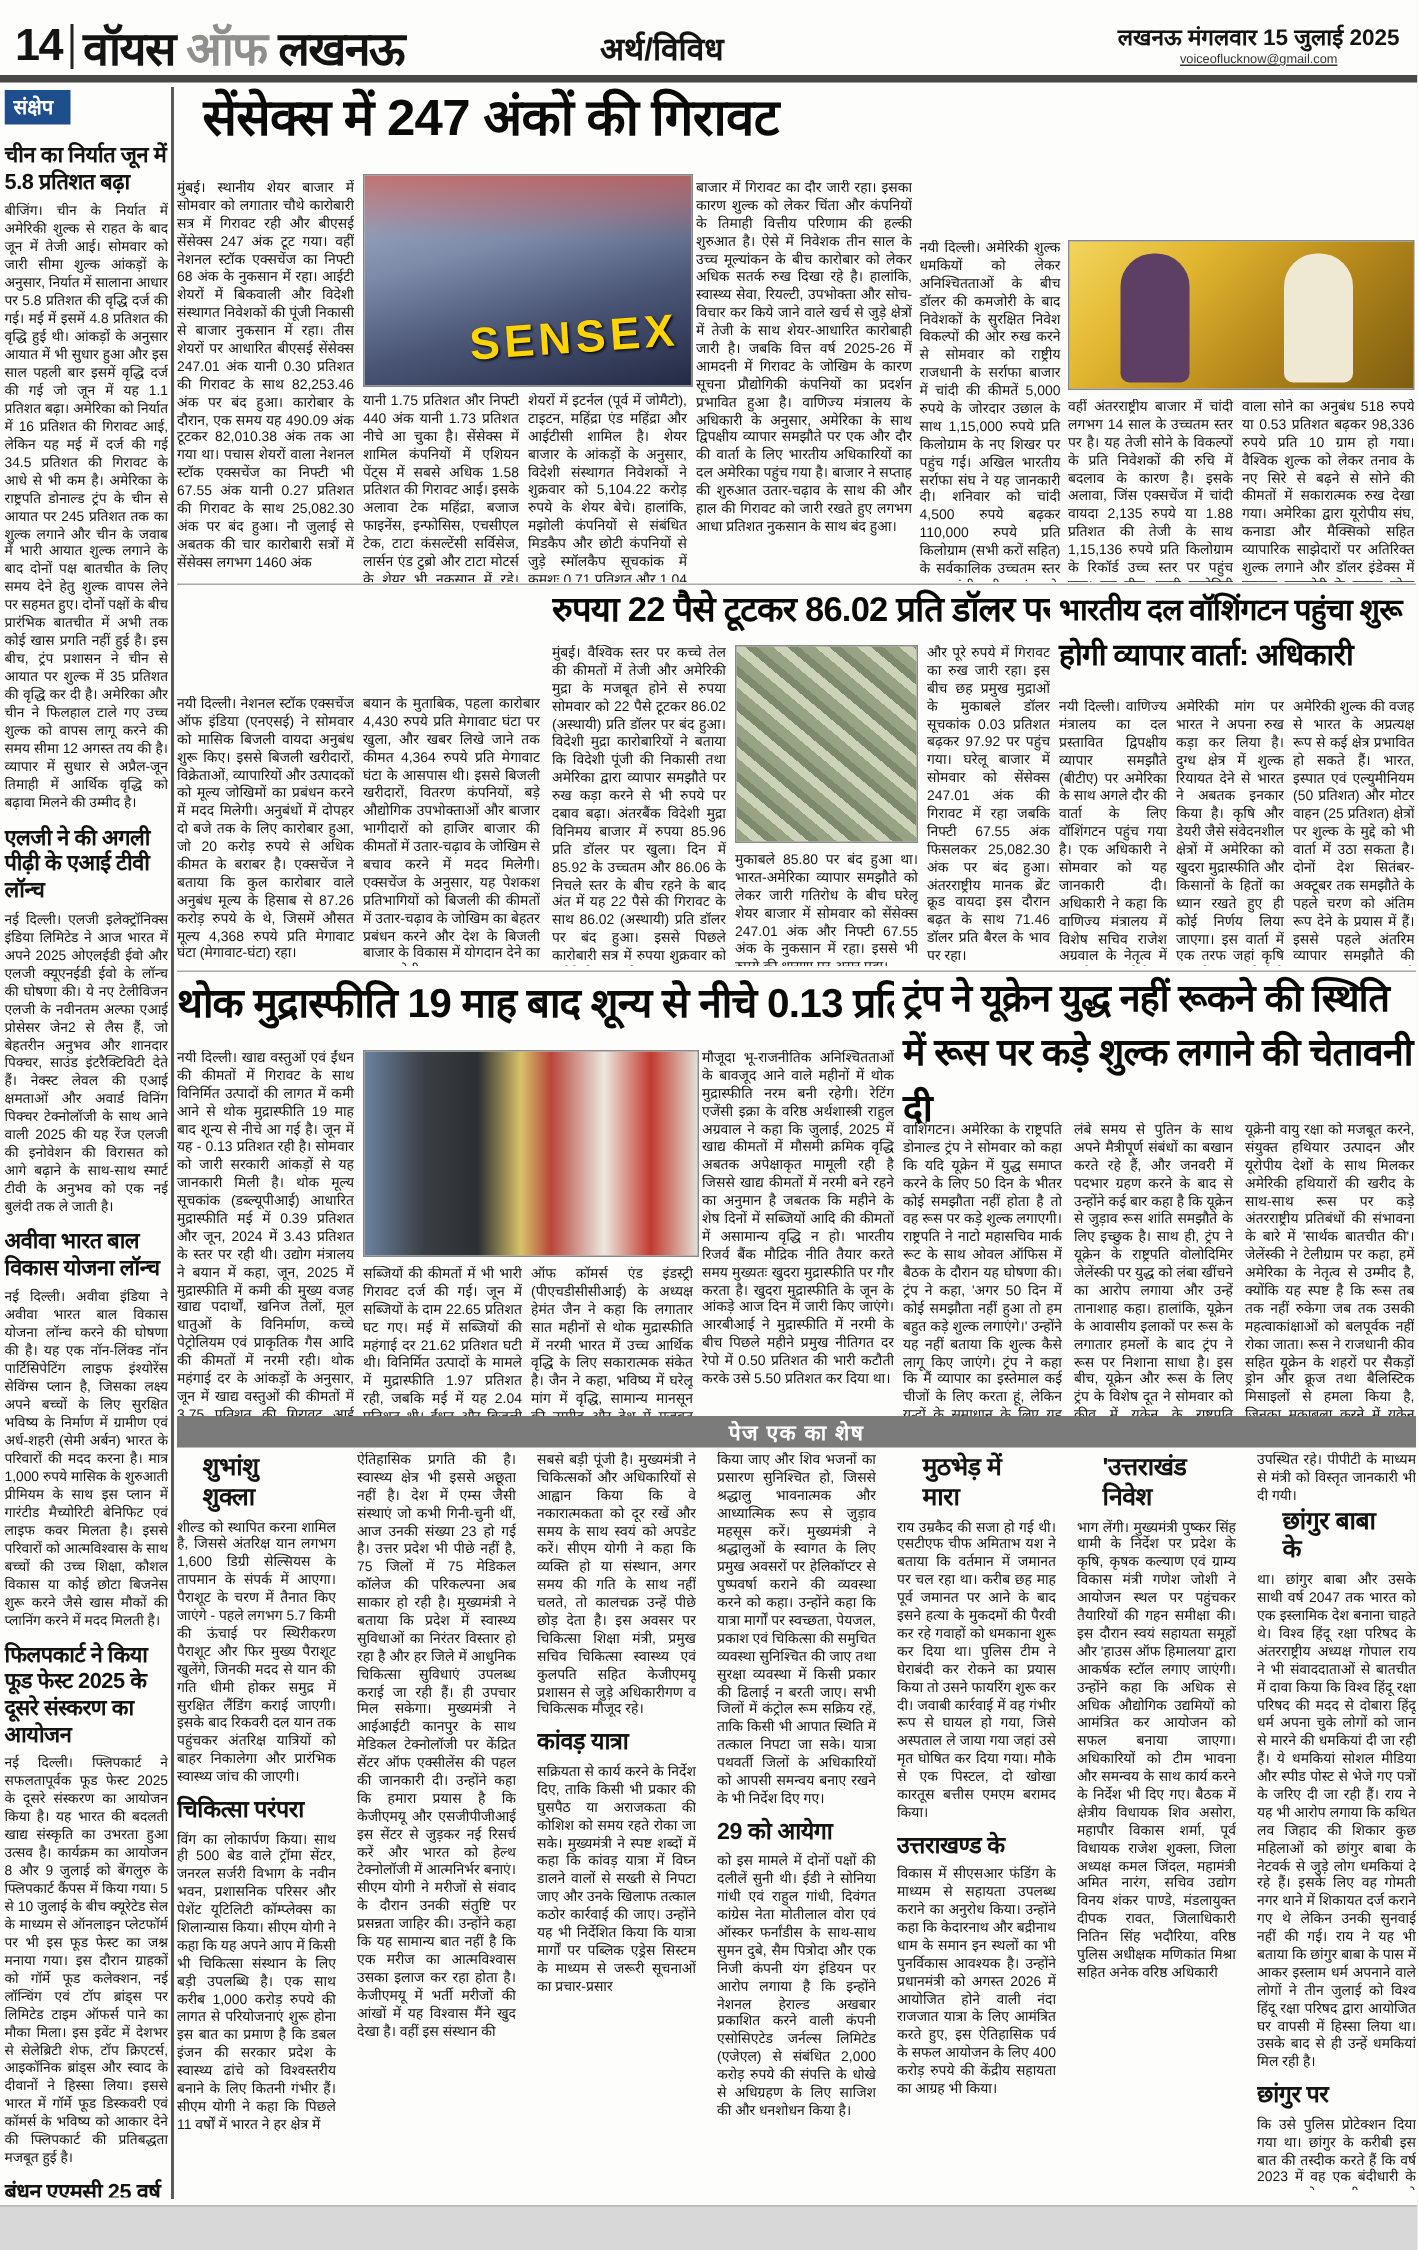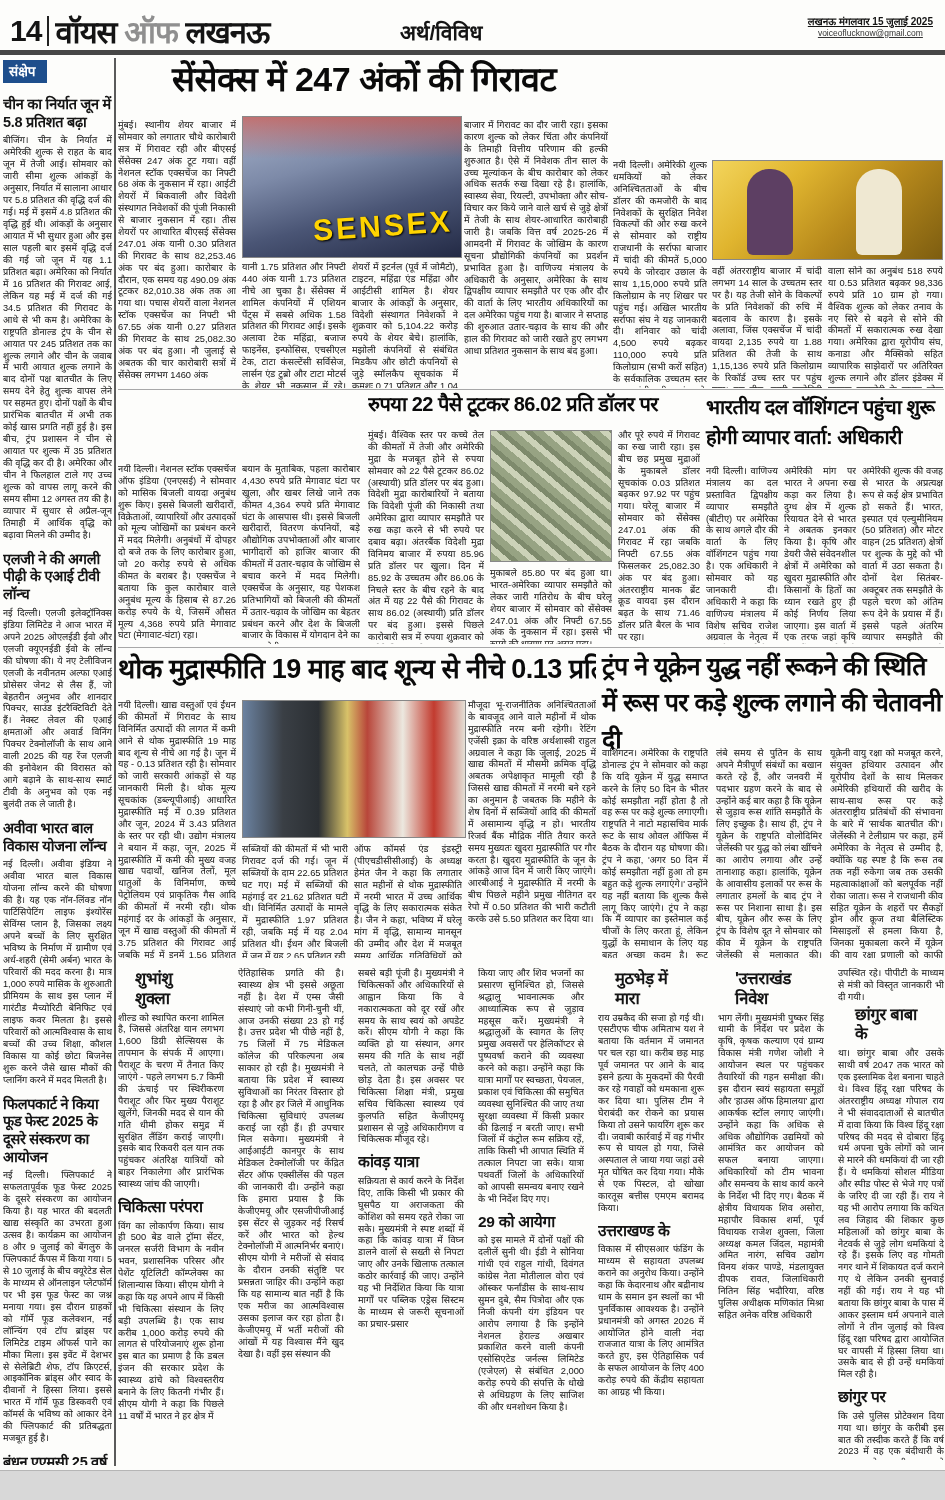--- a/index.html
+++ b/index.html
@@ -5,21 +5,21 @@
   html,body{margin:0;padding:0;background:#e9e9e9;}
   .page{position:relative;width:945px;height:1500px;background:#fdfdfb;overflow:hidden;
         font-family:"Liberation Sans",sans-serif;color:#141414;margin:0 auto;}
   .abs{position:absolute;}
   
   .pgnum{font-size:30px;font-weight:900;letter-spacing:-1px;}
   .pbar{width:2px;background:#222;}
   .pname{font-size:31px;font-weight:900;letter-spacing:-1px;white-space:nowrap;}
   .pname .grey{color:#8f8f8f;}
   .psection{font-size:21px;font-weight:800;}
-  .pdate{font-size:10px;font-weight:700;text-align:right;text-decoration:underline;}
+  .pdate{font-size:15px;font-weight:700;text-align:right;}
   .pmail{font-size:8.5px;color:#333;text-align:center;text-decoration:underline;}
   .mastrule{background:#474747;}
   
   .hl{font-weight:800;color:#0a0a0a;line-height:1.28;letter-spacing:-0.5px;}
   .nowrap{white-space:nowrap;}
   
   .col{position:absolute;font-size:9.3px;line-height:1.28;text-align:justify;overflow:hidden;
        word-break:break-word;}
   .hr{position:absolute;height:1px;background:#a8a8a8;}
   
@@ -84,21 +84,21 @@
     <h3>एलजी ने की अगली पीढ़ी के एआई टीवी लॉन्च</h3>
     <p>नई दिल्ली। एलजी इलेक्ट्रॉनिक्स इंडिया लिमिटेड ने आज भारत में अपने 2025 ओएलईडी ईवो और एलजी क्यूएनईडी ईवो के लॉन्च की घोषणा की। ये नए टेलीविजन एलजी के नवीनतम अल्फा एआई प्रोसेसर जेन2 से लैस हैं, जो बेहतरीन अनुभव और शानदार पिक्चर, साउंड इंटरैक्टिविटी देते हैं। नेक्स्ट लेवल की एआई क्षमताओं और अवार्ड विनिंग पिक्चर टेक्नोलॉजी के साथ आने वाली 2025 की यह रेंज एलजी की इनोवेशन की विरासत को आगे बढ़ाने के साथ-साथ स्मार्ट टीवी के अनुभव को एक नई बुलंदी तक ले जाती है।</p>
     <h3>अवीवा भारत बाल विकास योजना लॉन्च</h3>
     <p>नई दिल्ली। अवीवा इंडिया ने अवीवा भारत बाल विकास योजना लॉन्च करने की घोषणा की है। यह एक नॉन-लिंक्ड नॉन पार्टिसिपेटिंग लाइफ इंश्योरेंस सेविंग्स प्लान है, जिसका लक्ष्य अपने बच्चों के लिए सुरक्षित भविष्य के निर्माण में ग्रामीण एवं अर्ध-शहरी (सेमी अर्बन) भारत के परिवारों की मदद करना है। मात्र 1,000 रुपये मासिक के शुरुआती प्रीमियम के साथ इस प्लान में गारंटीड मैच्योरिटी बेनिफिट एवं लाइफ कवर मिलता है। इससे परिवारों को आत्मविश्वास के साथ बच्चों की उच्च शिक्षा, कौशल विकास या कोई छोटा बिजनेस शुरू करने जैसे खास मौकों की प्लानिंग करने में मदद मिलती है।</p>
     <h3>फिलपकार्ट ने किया फूड फेस्ट 2025 के दूसरे संस्करण का आयोजन</h3>
     <p>नई दिल्ली। फ्लिपकार्ट ने सफलतापूर्वक फूड फेस्ट 2025 के दूसरे संस्करण का आयोजन किया है। यह भारत की बदलती खाद्य संस्कृति का उभरता हुआ उत्सव है। कार्यक्रम का आयोजन 8 और 9 जुलाई को बेंगलुरु के फ्लिपकार्ट कैंपस में किया गया। 5 से 10 जुलाई के बीच क्यूरेटेड सेल के माध्यम से ऑनलाइन प्लेटफॉर्म पर भी इस फूड फेस्ट का जश्न मनाया गया। इस दौरान ग्राहकों को गॉर्मे फूड कलेक्शन, नई लॉन्चिंग एवं टॉप ब्रांड्स पर लिमिटेड टाइम ऑफर्स पाने का मौका मिला। इस इवेंट में देशभर से सेलेब्रिटी शेफ, टॉप क्रिएटर्स, आइकॉनिक ब्रांड्स और स्वाद के दीवानों ने हिस्सा लिया। इससे भारत में गॉर्मे फूड डिस्कवरी एवं कॉमर्स के भविष्य को आकार देने की फ्लिपकार्ट की प्रतिबद्धता मजबूत हुई है।</p>
     <h3>बंधन एएमसी 25 वर्ष पूरे होने का जश्न मना रहा</h3>
     
   </div>
 
-  <div class="abs hl nowrap" style="left:118px;top:58px;width:492px;font-size:34px;overflow:hidden;text-align:center;">सेंसेक्स में 247 अंकों की गिरावट</div>
+  <div class="abs hl nowrap" style="left:135px;top:58px;width:492px;font-size:34px;overflow:hidden;">सेंसेक्स में 247 अंकों की गिरावट</div>
   <div class="photo ph-sensex" style="left:242px;top:116px;width:220px;height:142px;">
     <div class="glow"></div>
     <div class="word">SENSEX</div>
   </div>
   <div class="col" style="left:118px;top:120px;width:118px;height:268px;">मुंबई। स्थानीय शेयर बाजार में सोमवार को लगातार चौथे कारोबारी सत्र में गिरावट रही और बीएसई सेंसेक्स 247 अंक टूट गया। वहीं नेशनल स्टॉक एक्सचेंज का निफ्टी 68 अंक के नुकसान में रहा। आईटी शेयरों में बिकवाली और विदेशी संस्थागत निवेशकों की पूंजी निकासी से बाजार नुकसान में रहा। तीस शेयरों पर आधारित बीएसई सेंसेक्स 247.01 अंक यानी 0.30 प्रतिशत की गिरावट के साथ 82,253.46 अंक पर बंद हुआ। कारोबार के दौरान, एक समय यह 490.09 अंक टूटकर 82,010.38 अंक तक आ गया था। पचास शेयरों वाला नेशनल स्टॉक एक्सचेंज का निफ्टी भी 67.55 अंक यानी 0.27 प्रतिशत की गिरावट के साथ 25,082.30 अंक पर बंद हुआ। नौ जुलाई से अबतक की चार कारोबारी सत्रों में सेंसेक्स लगभग 1460 अंक</div>
   <div class="col" style="left:242px;top:262px;width:104px;height:126px;">यानी 1.75 प्रतिशत और निफ्टी 440 अंक यानी 1.73 प्रतिशत नीचे आ चुका है। सेंसेक्स में शामिल कंपनियों में एशियन पेंट्स में सबसे अधिक 1.58 प्रतिशत की गिरावट आई। इसके अलावा टेक महिंद्रा, बजाज फाइनेंस, इन्फोसिस, एचसीएल टेक, टाटा कंसल्टेंसी सर्विसेज, लार्सन एंड टुब्रो और टाटा मोटर्स के शेयर भी नुकसान में रहे। दूसरी तरफ लाभ में रहने वाले</div>
   <div class="col" style="left:352px;top:262px;width:106px;height:126px;">शेयरों में इटर्नल (पूर्व में जोमैटो), टाइटन, महिंद्रा एंड महिंद्रा और आईटीसी शामिल है। शेयर बाजार के आंकड़ों के अनुसार, विदेशी संस्थागत निवेशकों ने शुक्रवार को 5,104.22 करोड़ रुपये के शेयर बेचे। हालांकि, मझोली कंपनियों से संबंधित मिडकैप और छोटी कंपनियों से जुड़े स्मॉलकैप सूचकांक में क्रमशः 0.71 प्रतिशत और 1.04 प्रतिशत तक की तेजी रही। घरेलू</div>
   <div class="col" style="left:464px;top:120px;width:144px;height:268px;">बाजार में गिरावट का दौर जारी रहा। इसका कारण शुल्क को लेकर चिंता और कंपनियों के तिमाही वित्तीय परिणाम की हल्की शुरुआत है। ऐसे में निवेशक तीन साल के उच्च मूल्यांकन के बीच कारोबार को लेकर अधिक सतर्क रुख दिखा रहे है। हालांकि, स्वास्थ्य सेवा, रियल्टी, उपभोक्ता और सोच-विचार कर किये जाने वाले खर्च से जुड़े क्षेत्रों में तेजी के साथ शेयर-आधारित कारोबाही जारी है। जबकि वित्त वर्ष 2025-26 में आमदनी में गिरावट के जोखिम के कारण सूचना प्रौद्योगिकी कंपनियों का प्रदर्शन प्रभावित हुआ है। वाणिज्य मंत्रालय के अधिकारी के अनुसार, अमेरिका के साथ द्विपक्षीय व्यापार समझौते पर एक और दौर की वार्ता के लिए भारतीय अधिकारियों का दल अमेरिका पहुंच गया है। बाजार ने सप्ताह की शुरुआत उतार-चढ़ाव के साथ की और हाल की गिरावट को जारी रखते हुए लगभग आधा प्रतिशत नुकसान के साथ बंद हुआ।</div>
 
   <div class="photo ph-silver" style="left:712px;top:160px;width:231px;height:100px;">
@@ -107,21 +107,21 @@
   </div>
   <div class="col" style="left:613px;top:160px;width:94px;height:228px;">नयी दिल्ली। अमेरिकी शुल्क धमकियों को लेकर अनिश्चितताओं के बीच डॉलर की कमजोरी के बाद निवेशकों के सुरक्षित निवेश विकल्पों की ओर रुख करने से सोमवार को राष्ट्रीय राजधानी के सर्राफा बाजार में चांदी की कीमतें 5,000 रुपये के जोरदार उछाल के साथ 1,15,000 रुपये प्रति किलोग्राम के नए शिखर पर पहुंच गई। अखिल भारतीय सर्राफा संघ ने यह जानकारी दी। शनिवार को चांदी 4,500 रुपये बढ़कर 110,000 रुपये प्रति किलोग्राम (सभी करों सहित) के सर्वकालिक उच्चतम स्तर पर पहुंची थी। संघ के अनुसार, 99.9 प्रतिशत और 99.5 प्रतिशत शुद्धता वाला सोना 200-200 रुपये बढ़कर क्रमशः 99,570 रुपये और 99,000 रुपये प्रति 10 ग्राम (सभी करों सहित) पर पहुंच गया। चांदी की कीमतें बढ़कर घरेलू बाजार में नए रिकॉर्ड स्तर पर पहुंच गई हैं।</div>
   <div class="col" style="left:712px;top:266px;width:110px;height:122px;">वहीं अंतरराष्ट्रीय बाजार में चांदी लगभग 14 साल के उच्चतम स्तर पर है। यह तेजी सोने के विकल्पों के प्रति निवेशकों की रुचि में बदलाव के कारण है। इसके अलावा, जिंस एक्सचेंज में चांदी वायदा 2,135 रुपये या 1.88 प्रतिशत की तेजी के साथ 1,15,136 रुपये प्रति किलोग्राम के रिकॉर्ड उच्च स्तर पर पहुंच गया। इस बीच, मल्टी कमोडिटी एक्सचेंज (एमसीएक्स) में अगस्त डिलिवरी वाले सबसे अधिक कारोबार</div>
   <div class="col" style="left:828px;top:266px;width:115px;height:122px;">वाला सोने का अनुबंध 518 रुपये या 0.53 प्रतिशत बढ़कर 98,336 रुपये प्रति 10 ग्राम हो गया। वैश्विक शुल्क को लेकर तनाव के नए सिरे से बढ़ने से सोने की कीमतों में सकारात्मक रुख देखा गया। अमेरिका द्वारा यूरोपीय संघ, कनाडा और मैक्सिको सहित व्यापारिक साझेदारों पर अतिरिक्त शुल्क लगाने और डॉलर इंडेक्स में व्यापक कमजोरी के कारण सोना एक पसंदीदा सुरक्षित निवेश गंतव्य बन गया है।</div>
 
   <div class="hr" style="left:118px;top:389px;width:826px;"></div>
 
   <div class="col" style="left:118px;top:464px;width:118px;height:180px;">नयी दिल्ली। नेशनल स्टॉक एक्सचेंज ऑफ इंडिया (एनएसई) ने सोमवार को मासिक बिजली वायदा अनुबंध शुरू किए। इससे बिजली खरीदारों, विक्रेताओं, व्यापारियों और उत्पादकों को मूल्य जोखिमों का प्रबंधन करने में मदद मिलेगी। अनुबंधों में दोपहर दो बजे तक के लिए कारोबार हुआ, जो 20 करोड़ रुपये से अधिक कीमत के बराबर है। एक्सचेंज ने बताया कि कुल कारोबार वाले अनुबंध मूल्य के हिसाब से 87.26 करोड़ रुपये के थे, जिसमें औसत मूल्य 4,368 रुपये प्रति मेगावाट घंटा (मेगावाट-घंटा) रहा।</div>
   <div class="col" style="left:242px;top:464px;width:118px;height:180px;">बयान के मुताबिक, पहला कारोबार 4,430 रुपये प्रति मेगावाट घंटा पर खुला, और खबर लिखे जाने तक कीमत 4,364 रुपये प्रति मेगावाट घंटा के आसपास थी। इससे बिजली खरीदारों, वितरण कंपनियों, बड़े औद्योगिक उपभोक्ताओं और बाजार भागीदारों को हाजिर बाजार की कीमतों में उतार-चढ़ाव के जोखिम से बचाव करने में मदद मिलेगी। एक्सचेंज के अनुसार, यह पेशकश प्रतिभागियों को बिजली की कीमतों में उतार-चढ़ाव के जोखिम का बेहतर प्रबंधन करने और देश के बिजली बाजार के विकास में योगदान देने का अवसर देगी।</div>
 
-  <div class="abs hl nowrap" style="left:368px;top:392px;width:332px;font-size:20px;overflow:hidden;">रुपया 22 पैसे टूटकर 86.02 प्रति डॉलर पर</div>
+  <div class="abs hl nowrap" style="left:368px;top:392px;width:332px;font-size:23px;overflow:hidden;">रुपया 22 पैसे टूटकर 86.02 प्रति डॉलर पर</div>
   <div class="photo ph-dollars" style="left:490px;top:430px;width:122px;height:132px;"></div>
   <div class="col" style="left:368px;top:430px;width:116px;height:214px;">मुंबई। वैश्विक स्तर पर कच्चे तेल की कीमतों में तेजी और अमेरिकी मुद्रा के मजबूत होने से रुपया सोमवार को 22 पैसे टूटकर 86.02 (अस्थायी) प्रति डॉलर पर बंद हुआ। विदेशी मुद्रा कारोबारियों ने बताया कि विदेशी पूंजी की निकासी तथा अमेरिका द्वारा व्यापार समझौते पर रुख कड़ा करने से भी रुपये पर दबाव बढ़ा। अंतरबैंक विदेशी मुद्रा विनिमय बाजार में रुपया 85.96 प्रति डॉलर पर खुला। दिन में 85.92 के उच्चतम और 86.06 के निचले स्तर के बीच रहने के बाद अंत में यह 22 पैसे की गिरावट के साथ 86.02 (अस्थायी) प्रति डॉलर पर बंद हुआ। इससे पिछले कारोबारी सत्र में रुपया शुक्रवार को अमेरिकी डॉलर के</div>
   <div class="col" style="left:490px;top:568px;width:122px;height:76px;">मुकाबले 85.80 पर बंद हुआ था। भारत-अमेरिका व्यापार समझौते को लेकर जारी गतिरोध के बीच घरेलू शेयर बाजार में सोमवार को सेंसेक्स 247.01 अंक और निफ्टी 67.55 अंक के नुकसान में रहा। इससे भी रुपये की धारणा पर असर पड़ा।</div>
   <div class="col" style="left:618px;top:430px;width:82px;height:214px;">और पूरे रुपये में गिरावट का रुख जारी रहा। इस बीच छह प्रमुख मुद्राओं के मुकाबले डॉलर सूचकांक 0.03 प्रतिशत बढ़कर 97.92 पर पहुंच गया। घरेलू बाजार में सोमवार को सेंसेक्स 247.01 अंक की गिरावट में रहा जबकि निफ्टी 67.55 अंक फिसलकर 25,082.30 अंक पर बंद हुआ। अंतरराष्ट्रीय मानक ब्रेंट क्रूड वायदा इस दौरान बढ़त के साथ 71.46 डॉलर प्रति बैरल के भाव पर रहा।</div>
 
   <div class="abs hl" style="left:706px;top:392px;width:238px;font-size:20px;line-height:1.5;">भारतीय दल वॉशिंगटन पहुंचा शुरू होगी व्यापार वार्ता: अधिकारी</div>
   <div class="col" style="left:706px;top:466px;width:72px;height:178px;">नयी दिल्ली। वाणिज्य मंत्रालय का दल प्रस्तावित द्विपक्षीय व्यापार समझौते (बीटीए) पर अमेरिका के साथ अगले दौर की वार्ता के लिए वॉशिंगटन पहुंच गया है। एक अधिकारी ने सोमवार को यह जानकारी दी। अधिकारी ने कहा कि वाणिज्य मंत्रालय में विशेष सचिव राजेश अग्रवाल के नेतृत्व में बातचीत शुरू होगी।</div>
   <div class="col" style="left:784px;top:466px;width:72px;height:178px;">अमेरिकी मांग पर भारत ने अपना रुख कड़ा कर लिया है। दुग्ध क्षेत्र में शुल्क रियायत देने से भारत ने अबतक इनकार किया है। कृषि और डेयरी जैसे संवेदनशील क्षेत्रों में अमेरिका को खुदरा मुद्रास्फीति और किसानों के हितों का ध्यान रखते हुए ही कोई निर्णय लिया जाएगा। इस वार्ता में एक तरफ जहां कृषि उत्पादों पर चर्चा होगी वहीं शुल्क के मुद्दे भी उठेंगे।</div>
   <div class="col" style="left:862px;top:466px;width:81px;height:178px;">अमेरिकी शुल्क की वजह से भारत के अप्रत्यक्ष रूप से कई क्षेत्र प्रभावित हो सकते हैं। भारत, इस्पात एवं एल्युमीनियम (50 प्रतिशत) और मोटर वाहन (25 प्रतिशत) क्षेत्रों पर शुल्क के मुद्दे को भी वार्ता में उठा सकता है। दोनों देश सितंबर-अक्टूबर तक समझौते के पहले चरण को अंतिम रूप देने के प्रयास में हैं। इससे पहले अंतरिम व्यापार समझौते की संभावना पर भी अधिकारी ने सहमति जताई।</div>
 
@@ -132,20 +132,21 @@
   <div class="col" style="left:118px;top:700px;width:118px;height:258px;">नयी दिल्ली। खाद्य वस्तुओं एवं ईंधन की कीमतों में गिरावट के साथ विनिर्मित उत्पादों की लागत में कमी आने से थोक मुद्रास्फीति 19 माह बाद शून्य से नीचे आ गई है। जून में यह - 0.13 प्रतिशत रही है। सोमवार को जारी सरकारी आंकड़ों से यह जानकारी मिली है। थोक मूल्य सूचकांक (डब्ल्यूपीआई) आधारित मुद्रास्फीति मई में 0.39 प्रतिशत और जून, 2024 में 3.43 प्रतिशत के स्तर पर रही थी। उद्योग मंत्रालय ने बयान में कहा, जून, 2025 में मुद्रास्फीति में कमी की मुख्य वजह खाद्य पदार्थों, खनिज तेलों, मूल धातुओं के विनिर्माण, कच्चे पेट्रोलियम एवं प्राकृतिक गैस आदि की कीमतों में नरमी रही। थोक महंगाई दर के आंकड़ों के अनुसार, जून में खाद्य वस्तुओं की कीमतों में 3.75 प्रतिशत की गिरावट आई जबकि मई में इनमें 1.56 प्रतिशत की गिरावट आई थी।</div>
   <div class="col" style="left:242px;top:844px;width:106px;height:114px;">सब्जियों की कीमतों में भी भारी गिरावट दर्ज की गई। जून में सब्जियों के दाम 22.65 प्रतिशत घट गए। मई में सब्जियों की महंगाई दर 21.62 प्रतिशत घटी थी। विनिर्मित उत्पादों के मामले में मुद्रास्फीति 1.97 प्रतिशत रही, जबकि मई में यह 2.04 प्रतिशत थी। ईंधन और बिजली में जून में यह 2.65 प्रतिशत रही, जो मई में यह 2.27 प्रतिशत रही थी। उद्योग मंडल पीएचडी चैंबर</div>
   <div class="col" style="left:354px;top:844px;width:108px;height:114px;">ऑफ कॉमर्स एंड इंडस्ट्री (पीएचडीसीसीआई) के अध्यक्ष हेमंत जैन ने कहा कि लगातार सात महीनों से थोक मुद्रास्फीति में नरमी भारत में उच्च आर्थिक वृद्धि के लिए सकारात्मक संकेत है। जैन ने कहा, भविष्य में घरेलू मांग में वृद्धि, सामान्य मानसून की उम्मीद और देश में मजबूत समग्र आर्थिक गतिविधियों को देखते हुए हमारा अनुमान है कि</div>
   <div class="col" style="left:468px;top:700px;width:128px;height:258px;">मौजूदा भू-राजनीतिक अनिश्चितताओं के बावजूद आने वाले महीनों में थोक मुद्रास्फीति नरम बनी रहेगी। रेटिंग एजेंसी इक्रा के वरिष्ठ अर्थशास्त्री राहुल अग्रवाल ने कहा कि जुलाई, 2025 में खाद्य कीमतों में मौसमी क्रमिक वृद्धि अबतक अपेक्षाकृत मामूली रही है जिससे खाद्य कीमतों में नरमी बने रहने का अनुमान है जबतक कि महीने के शेष दिनों में सब्जियों आदि की कीमतों में असामान्य वृद्धि न हो। भारतीय रिजर्व बैंक मौद्रिक नीति तैयार करते समय मुख्यतः खुदरा मुद्रास्फीति पर गौर करता है। खुदरा मुद्रास्फीति के जून के आंकड़े आज दिन में जारी किए जाएंगे। आरबीआई ने मुद्रास्फीति में नरमी के बीच पिछले महीने प्रमुख नीतिगत दर रेपो में 0.50 प्रतिशत की भारी कटौती करके उसे 5.50 प्रतिशत कर दिया था।</div>
 
   <div class="abs hl" style="left:602px;top:648px;width:342px;font-size:25px;line-height:1.45;">ट्रंप ने यूक्रेन युद्ध नहीं रूकने की स्थिति में रूस पर कड़े शुल्क लगाने की चेतावनी दी</div>
   <div class="col" style="left:602px;top:748px;width:106px;height:210px;">वाशिंगटन। अमेरिका के राष्ट्रपति डोनाल्ड ट्रंप ने सोमवार को कहा कि यदि यूक्रेन में युद्ध समाप्त करने के लिए 50 दिन के भीतर कोई समझौता नहीं होता है तो वह रूस पर कड़े शुल्क लगाएगी। राष्ट्रपति ने नाटो महासचिव मार्क रूट के साथ ओवल ऑफिस में बैठक के दौरान यह घोषणा की। ट्रंप ने कहा, 'अगर 50 दिन में कोई समझौता नहीं हुआ तो हम बहुत कड़े शुल्क लगाएंगे।' उन्होंने यह नहीं बताया कि शुल्क कैसे लागू किए जाएंगे। ट्रंप ने कहा कि मैं व्यापार का इस्तेमाल कई चीजों के लिए करता हूं, लेकिन युद्धों के समाधान के लिए यह बहुत अच्छा कदम है। रूट अमेरिकी विदेश मंत्री मार्को रुबियो, रक्षा मंत्री पीट हेगसेथ से भी मुलाकात करेंगे। ट्रंप</div>
   <div class="col" style="left:716px;top:748px;width:106px;height:210px;">लंबे समय से पुतिन के साथ अपने मैत्रीपूर्ण संबंधों का बखान करते रहे हैं, और जनवरी में पदभार ग्रहण करने के बाद से उन्होंने कई बार कहा है कि यूक्रेन से जुड़ाव रूस शांति समझौते के लिए इच्छुक है। साथ ही, ट्रंप ने यूक्रेन के राष्ट्रपति वोलोदिमिर जेलेंस्की पर युद्ध को लंबा खींचने का आरोप लगाया और उन्हें तानाशाह कहा। हालांकि, यूक्रेन के आवासीय इलाकों पर रूस के लगातार हमलों के बाद ट्रंप ने रूस पर निशाना साधा है। इस बीच, यूक्रेन और रूस के लिए ट्रंप के विशेष दूत ने सोमवार को कीव में यूक्रेन के राष्ट्रपति जेलेंस्की से मुलाकात की। जेलेंस्की ने कहा कि उन्होंने और ट्रंप के दूत, सेवानिवृत्त लेफ्टिनेंट जनरल कीथ केलॉग ने</div>
   <div class="col" style="left:830px;top:748px;width:113px;height:210px;">यूक्रेनी वायु रक्षा को मजबूत करने, संयुक्त हथियार उत्पादन और यूरोपीय देशों के साथ मिलकर अमेरिकी हथियारों की खरीद के साथ-साथ रूस पर कड़े अंतरराष्ट्रीय प्रतिबंधों की संभावना के बारे में 'सार्थक बातचीत की'। जेलेंस्की ने टेलीग्राम पर कहा, हमें अमेरिका के नेतृत्व से उम्मीद है, क्योंकि यह स्पष्ट है कि रूस तब तक नहीं रुकेगा जब तक उसकी महत्वाकांक्षाओं को बलपूर्वक नहीं रोका जाता। रूस ने राजधानी कीव सहित यूक्रेन के शहरों पर सैकड़ों ड्रोन और क्रूज तथा बैलिस्टिक मिसाइलों से हमला किया है, जिनका मुकाबला करने में यूक्रेन की वायु रक्षा प्रणाली को काफी संघर्ष करना पड़ रहा है।</div>
 
+  <div class="abs divider" style="left:118px;top:944px;width:826px;height:21px;">पेज एक का शेष</div>
 
   <div class="jcol" style="left:118px;">
     <div class="jh">शुभांशु शुक्ला</div>
     <p>शील्ड को स्थापित करना शामिल है, जिससे अंतरिक्ष यान लगभग 1,600 डिग्री सेल्सियस के तापमान के संपर्क में आएगा। पैराशूट के चरण में तैनात किए जाएंगे - पहले लगभग 5.7 किमी की ऊंचाई पर स्थिरीकरण पैराशूट और फिर मुख्य पैराशूट खुलेंगे, जिनकी मदद से यान की गति धीमी होकर समुद्र में सुरक्षित लैंडिंग कराई जाएगी। इसके बाद रिकवरी दल यान तक पहुंचकर अंतरिक्ष यात्रियों को बाहर निकालेगा और प्रारंभिक स्वास्थ्य जांच की जाएगी।</p>
     <div class="jsh">चिकित्सा परंपरा</div>
     <p>विंग का लोकार्पण किया। साथ ही 500 बेड वाले ट्रॉमा सेंटर, जनरल सर्जरी विभाग के नवीन भवन, प्रशासनिक परिसर और पेशेंट यूटिलिटी कॉम्प्लेक्स का शिलान्यास किया। सीएम योगी ने कहा कि यह अपने आप में किसी भी चिकित्सा संस्थान के लिए बड़ी उपलब्धि है। एक साथ करीब 1,000 करोड़ रुपये की लागत से परियोजनाएं शुरू होना इस बात का प्रमाण है कि डबल इंजन की सरकार प्रदेश के स्वास्थ्य ढांचे को विश्वस्तरीय बनाने के लिए कितनी गंभीर हैं। सीएम योगी ने कहा कि पिछले 11 वर्षों में भारत ने हर क्षेत्र में</p>
   </div>
   <div class="jcol" style="left:238px;">
     <p>ऐतिहासिक प्रगति की है। स्वास्थ्य क्षेत्र भी इससे अछूता नहीं है। देश में एम्स जैसी संस्थाएं जो कभी गिनी-चुनी थीं, आज उनकी संख्या 23 हो गई है। उत्तर प्रदेश भी पीछे नहीं है, 75 जिलों में 75 मेडिकल कॉलेज की परिकल्पना अब साकार हो रही है। मुख्यमंत्री ने बताया कि प्रदेश में स्वास्थ्य सुविधाओं का निरंतर विस्तार हो रहा है और हर जिले में आधुनिक चिकित्सा सुविधाएं उपलब्ध कराई जा रही हैं। ही उपचार मिल सकेगा। मुख्यमंत्री ने आईआईटी कानपुर के साथ मेडिकल टेक्नोलॉजी पर केंद्रित सेंटर ऑफ एक्सीलेंस की पहल की जानकारी दी। उन्होंने कहा कि हमारा प्रयास है कि केजीएमयू और एसजीपीजीआई इस सेंटर से जुड़कर नई रिसर्च करें और भारत को हेल्थ टेक्नोलॉजी में आत्मनिर्भर बनाएं। सीएम योगी ने मरीजों से संवाद के दौरान उनकी संतुष्टि पर प्रसन्नता जाहिर की। उन्होंने कहा कि यह सामान्य बात नहीं है कि एक मरीज का आत्मविश्वास उसका इलाज कर रहा होता है। केजीएमयू में भर्ती मरीजों की आंखों में यह विश्वास मैंने खुद देखा है। वहीं इस संस्थान की</p>
   </div>

